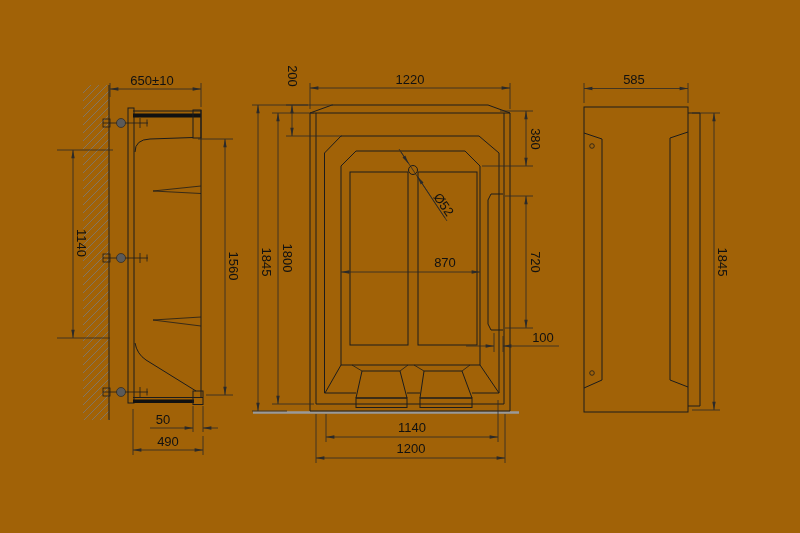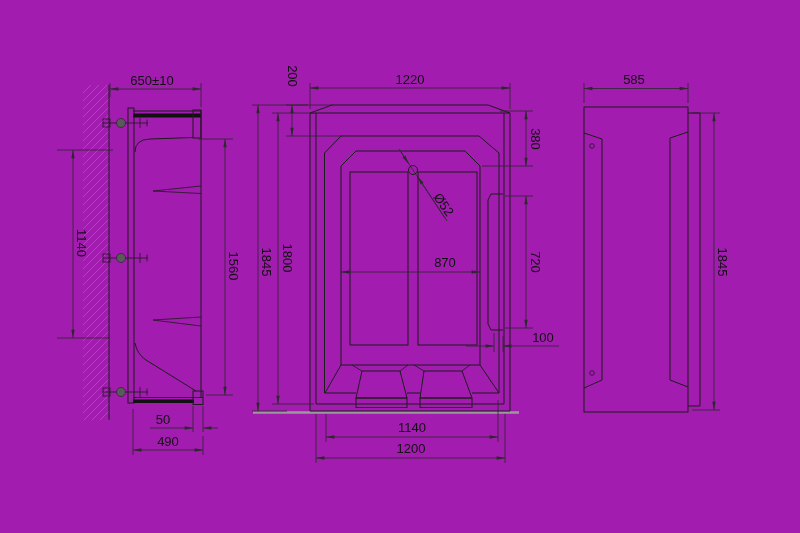--- a/index.html
+++ b/index.html
@@ -1,16 +1,16 @@
 <!DOCTYPE html>
 <html><head>
 <meta charset="utf-8">
 <style>
   html,body{margin:0;padding:0;background:#ffffff;}
-  .page{width:800px;height:533px;background:#a21caf;position:relative;font-family:"Liberation Sans",sans-serif;}
+  .page{width:800px;height:533px;background:#a16207;position:relative;font-family:"Liberation Sans",sans-serif;}
   svg{display:block;}
   .ln{stroke:#1c1c1c;stroke-width:1;fill:none;}
   .lnthin{stroke:#1c1c1c;stroke-width:0.8;fill:none;}
   .dim{stroke:#2a2a2a;stroke-width:0.8;fill:none;}
   .ground{stroke:#9a9a9a;stroke-width:2.6;fill:none;}
   .fillblk{fill:#111;stroke:none;}
   .boltc{fill:#5a5a5a;stroke:#1c1c1c;stroke-width:0.6;}
   text{font-family:"Liberation Sans",sans-serif;font-size:13px;fill:#111;}
   .dimtxt{text-anchor:middle;}
 </style>

